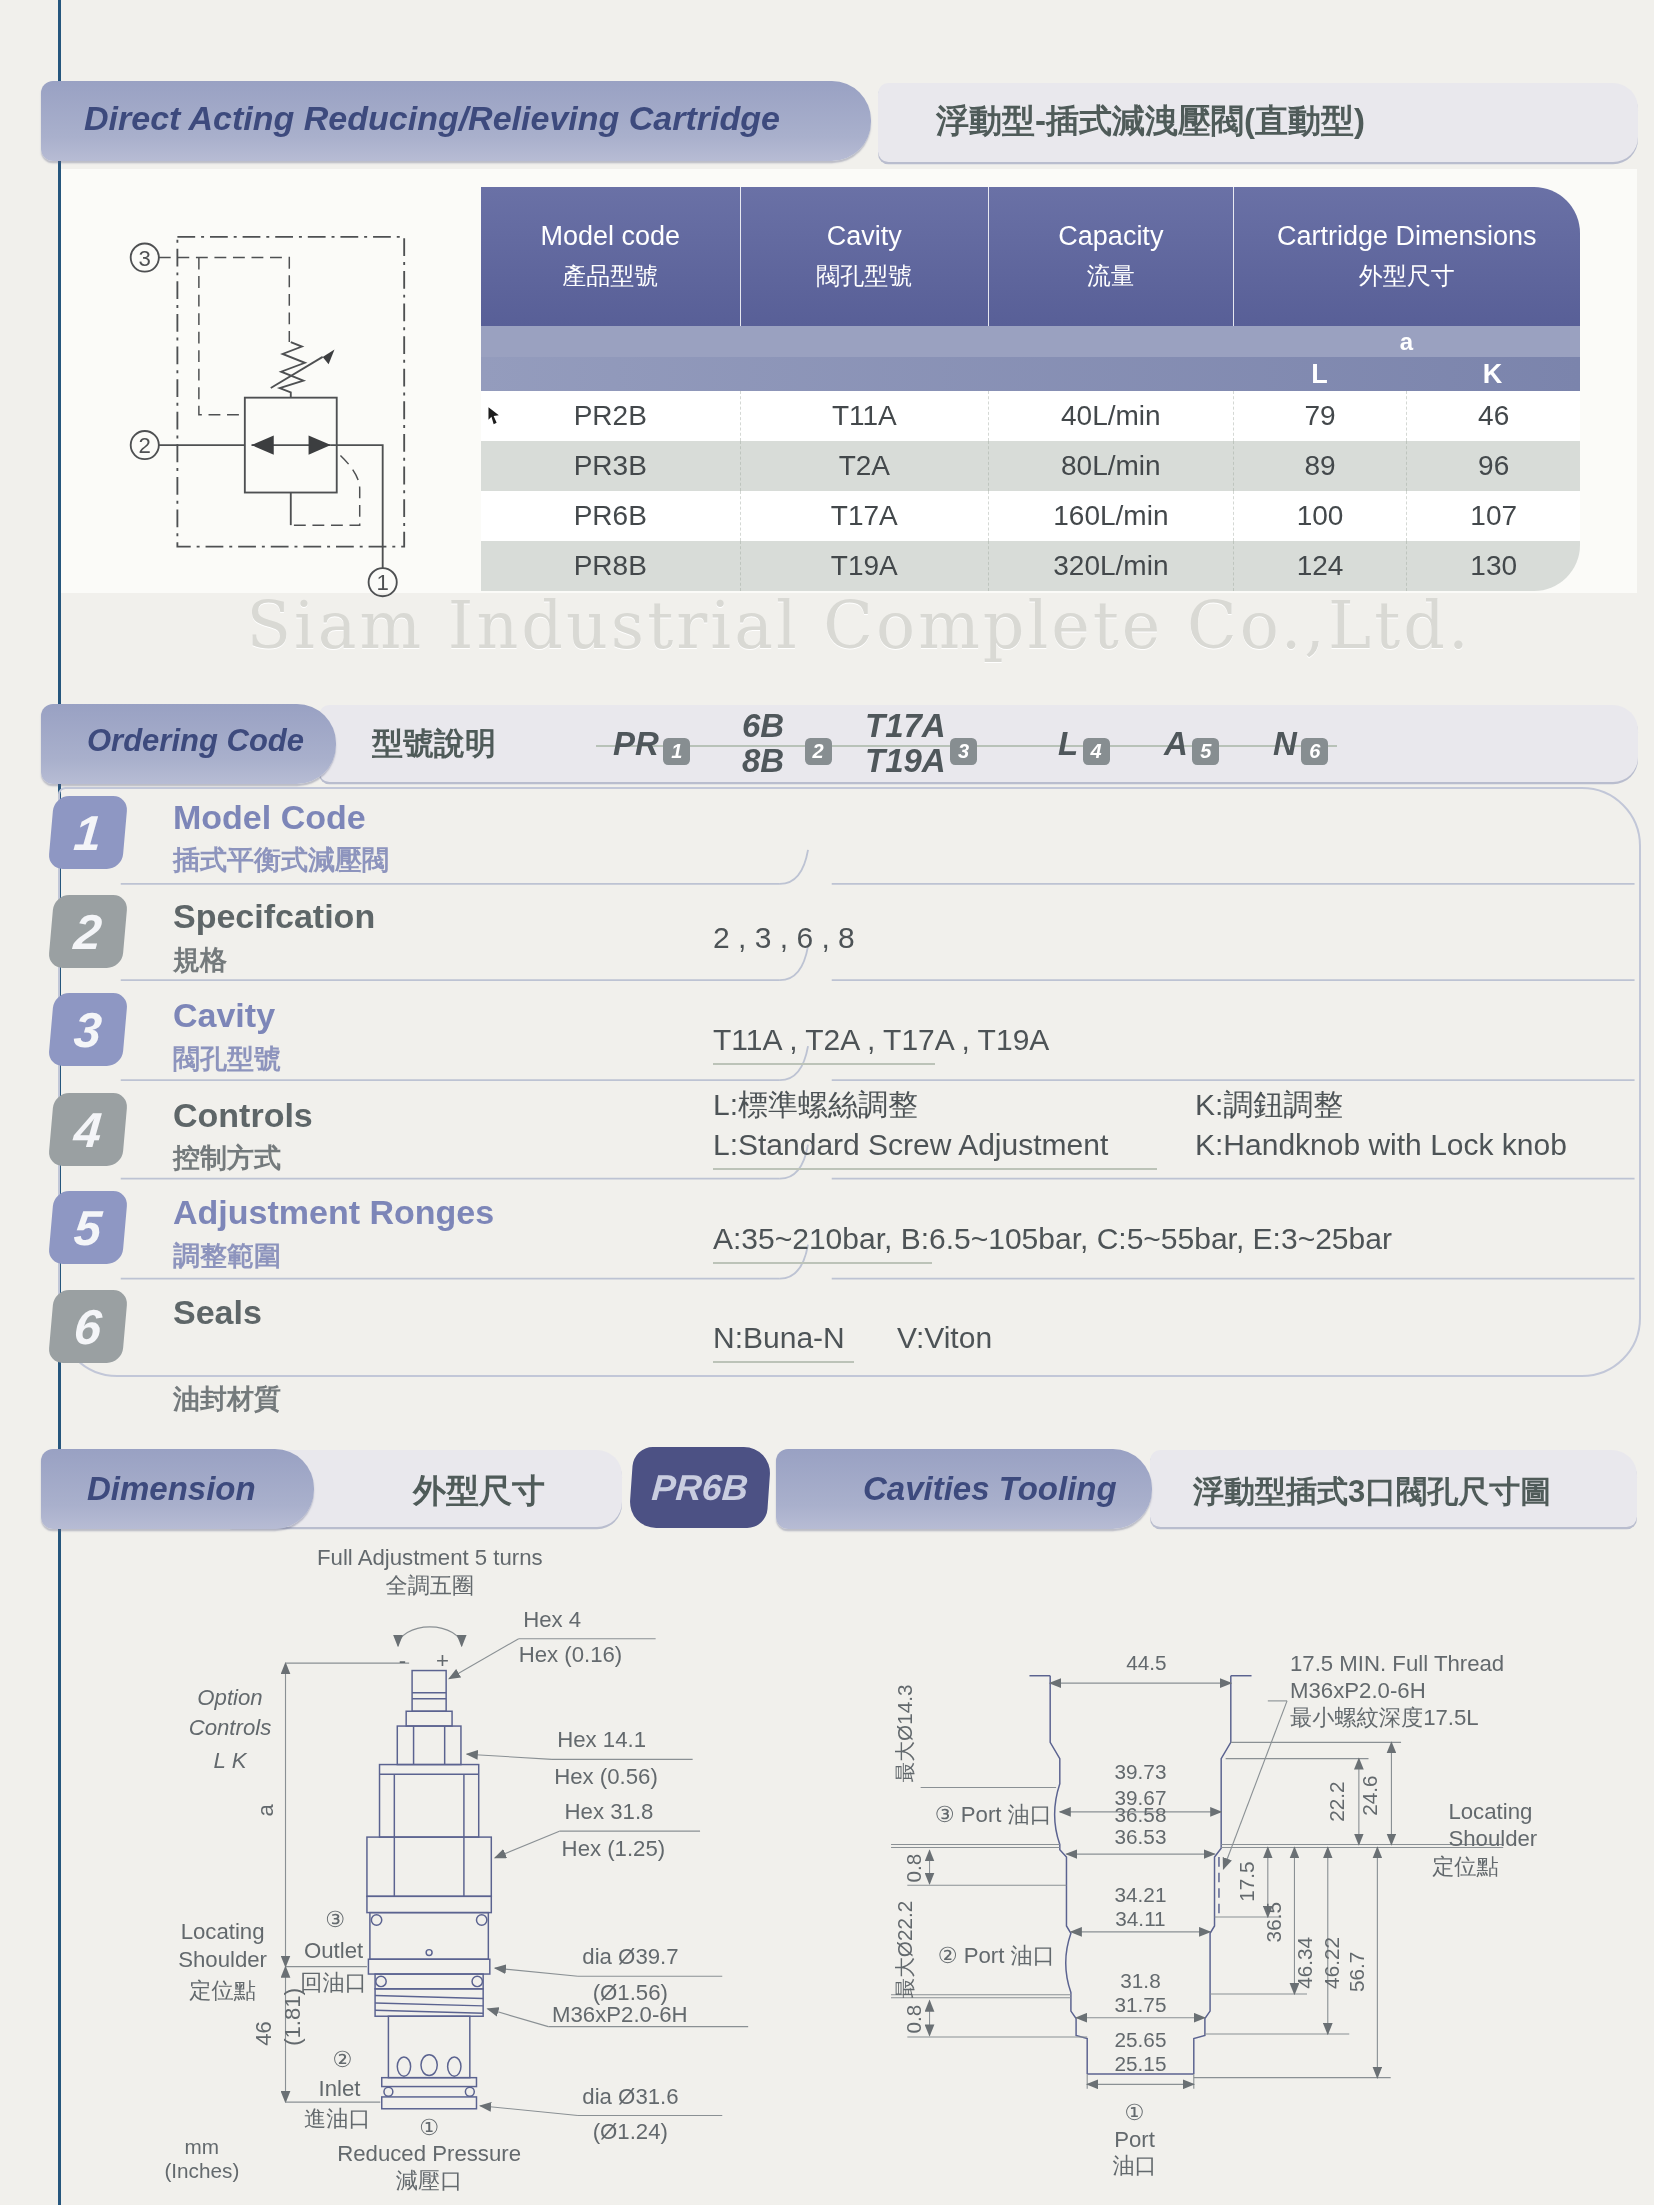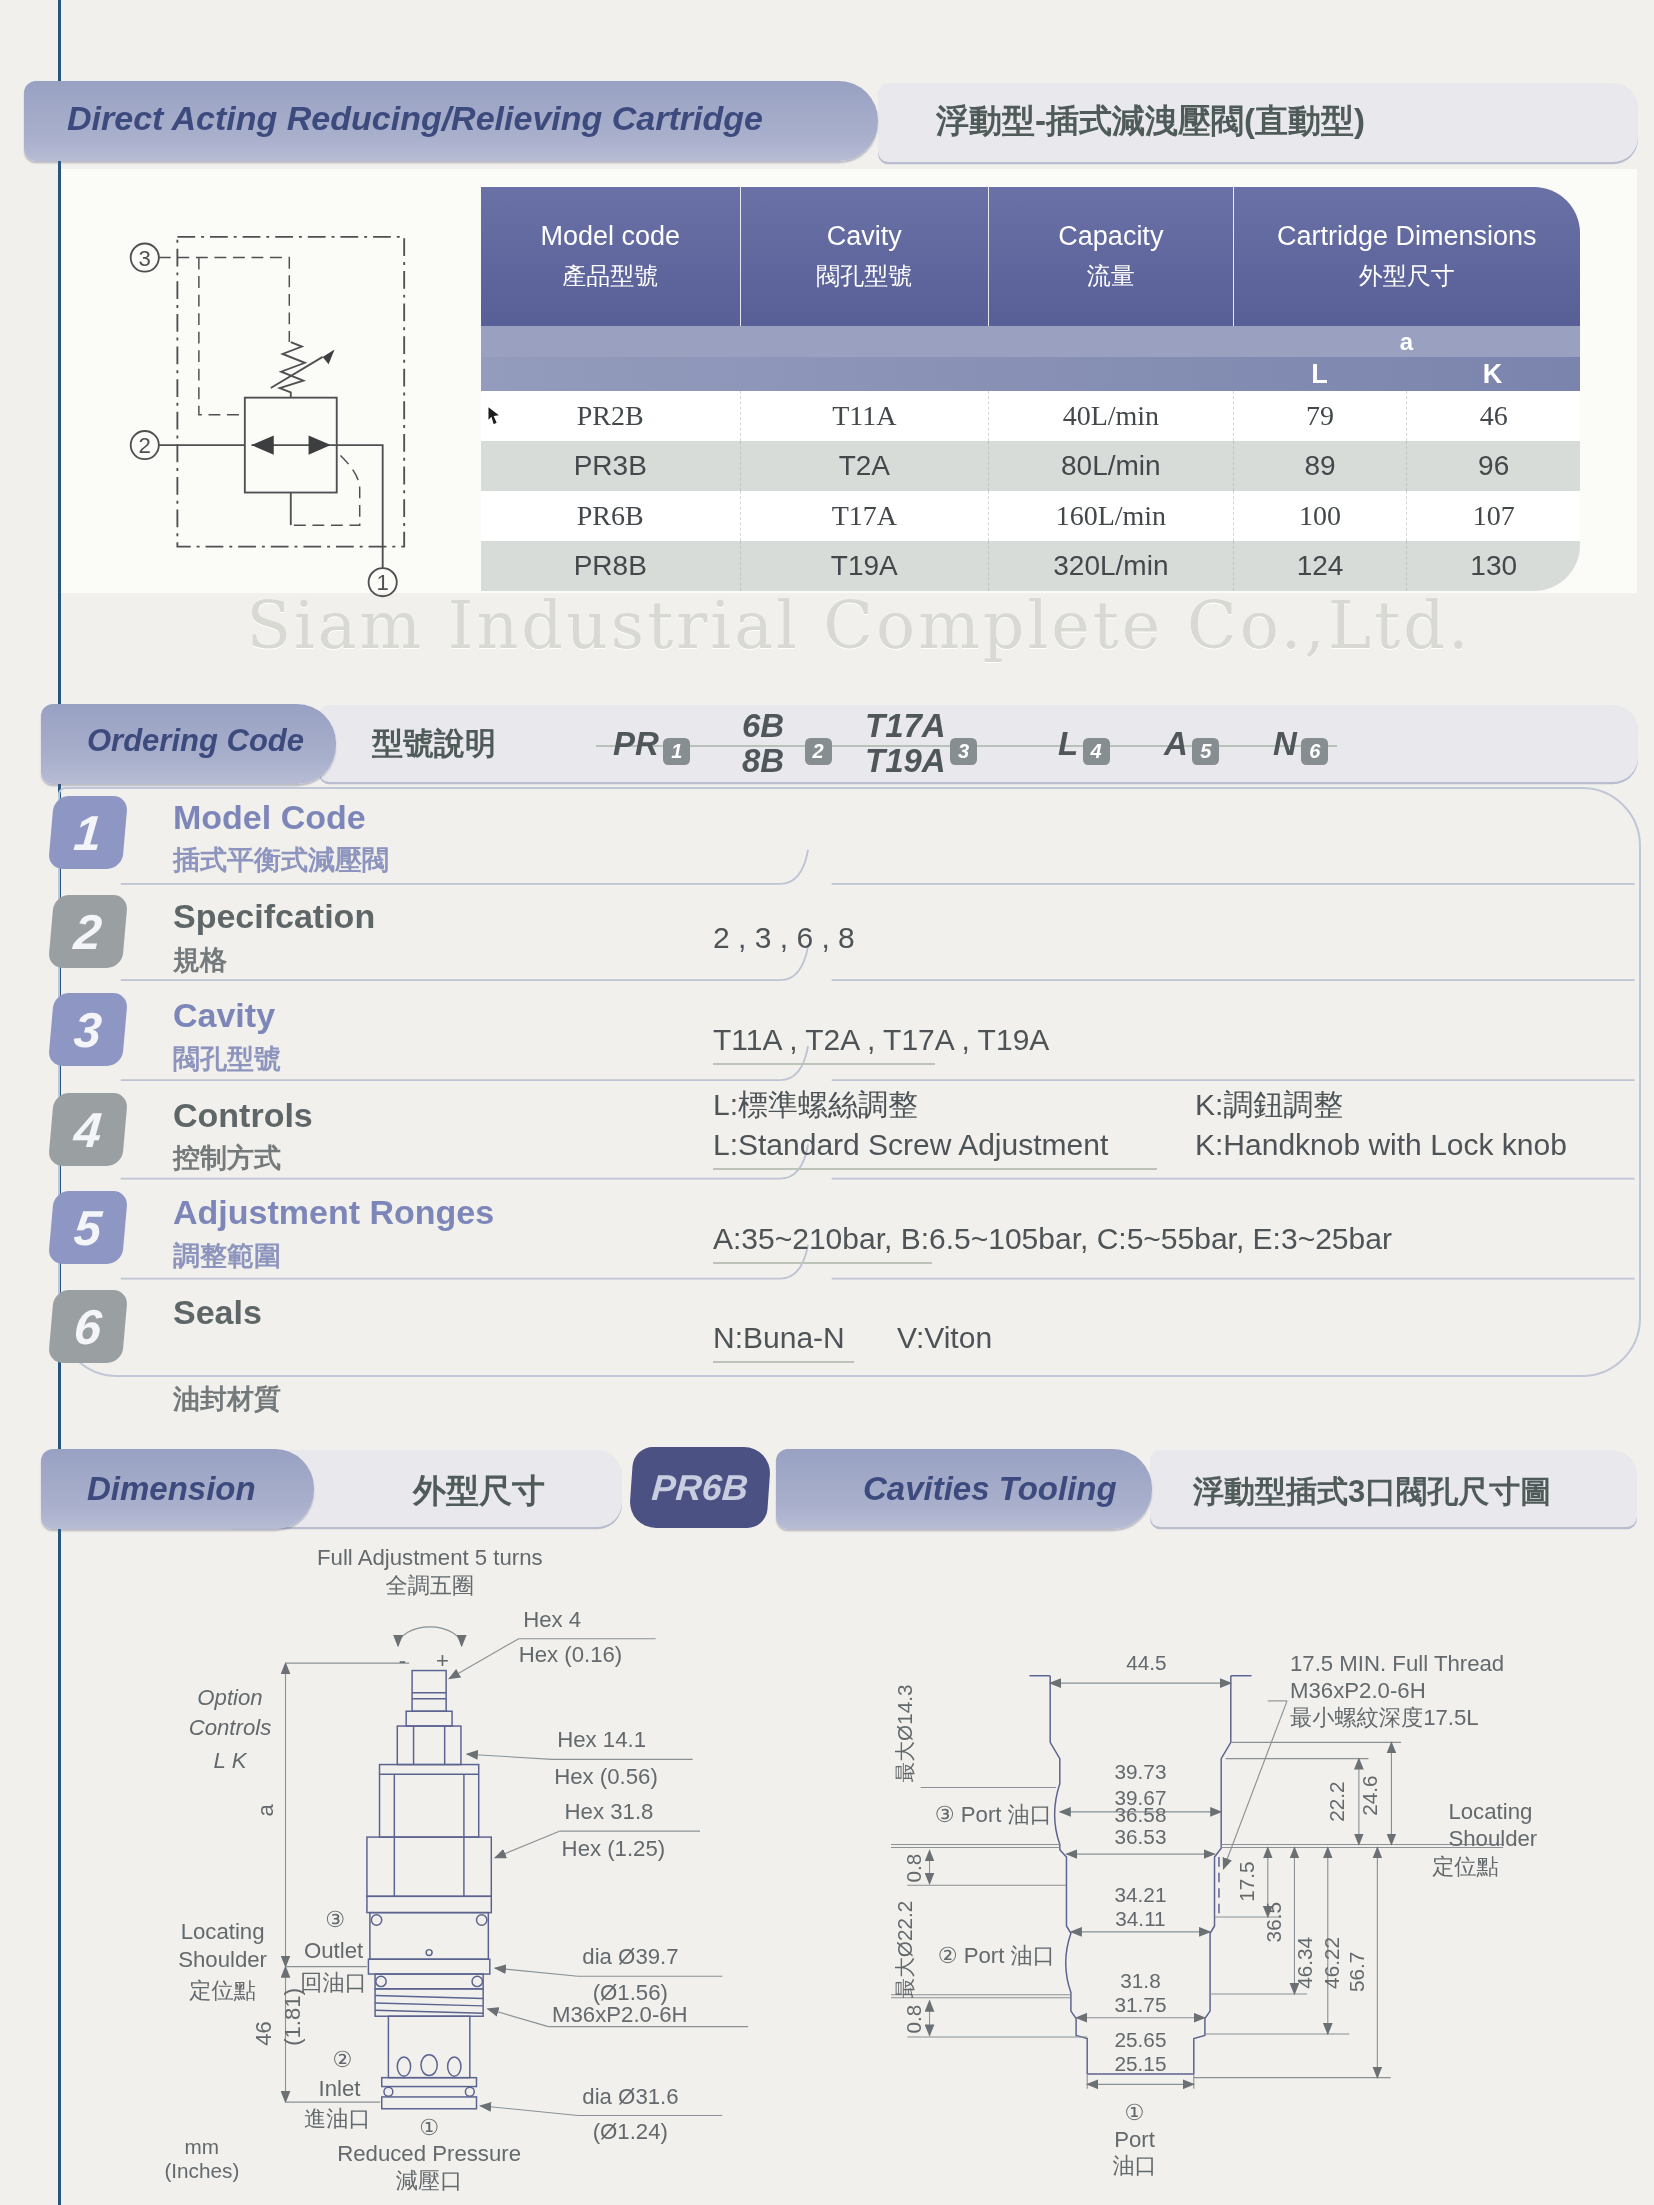--- a/index.html
+++ b/index.html
@@ -29,21 +29,21 @@
   .th:last-child{border-right:none;}
   .th .en{font-size:27px;}
   .th .zh{font-size:24px;}
   .suba{position:relative;height:31px;background:#9aa1c0;}
   .suba span{position:absolute;left:752px;width:347px;text-align:center;top:1.5px;
              color:#fff;font-weight:bold;font-size:24px;}
   .sublk{position:relative;height:34px;background:linear-gradient(90deg,#949cbd 0%,#7b84ac 100%);}
   .sublk .l{position:absolute;left:752px;width:173px;text-align:center;top:2.2px;color:#fff;font-weight:bold;font-size:27px;}
   .sublk .k{position:absolute;left:925px;width:173px;text-align:center;top:2.2px;color:#fff;font-weight:bold;font-size:27px;}
   .trow{display:flex;height:50px;}
-  .trow.w{background:#ffffff;font-family:Liberation Serif, serif;}
+  .trow.w{background:#ffffff;}
   .trow.g{background:#d8dcd8;}
   .td{display:flex;align-items:center;justify-content:center;font-size:28px;color:#43484b;}
   .td+.td{border-left:0.7px dashed rgba(160,168,160,.45);}
 
   .c1{width:259px;} .c2{width:248px;} .c3{width:244px;} .c4{width:347px;}
   .d1{width:259px;} .d2{width:248px;} .d3{width:244px;} .d4{width:173px;} .d5{width:173px;}
 
   
   .watermark{position:absolute;left:237px;top:588px;width:1244px;text-align:center;
              font-family:"DejaVu Serif",serif;font-size:65px;color:#d9d9d4;letter-spacing:3px;
@@ -93,21 +93,21 @@
 </head>
 <body>
 
 <div class="page">
 
   <div class="vline"></div>
 
   <div class="abs pill-light" style="left:878px;top:83px;width:760px;height:79px;">
     <div class="abs band-txt-zh" style="left:58px;top:16.3px;font-size:33px;">浮動型-插式減洩壓閥(直動型)</div>
   </div>
-  <div class="abs pill-grad" style="left:24px;top:81px;width:830px;height:80px;padding-left:24px;">
+  <div class="abs pill-grad" style="left:41px;top:81px;width:830px;height:80px;">
     <div class="abs band-txt-en" style="left:43px;top:18px;font-size:34px;">Direct Acting Reducing/Relieving Cartridge</div>
   </div>
 
   <div class="white-panel"></div>
 
   <svg class="abs" style="left:81px;top:222px;" width="341" height="378" viewBox="110 300 460 510">
 
     <rect class="schem-ln schem-dshdot" x="240" y="320" width="306" height="418"></rect>
 
     <path class="schem-ln schem-dsh" d="M215,348 H391 V462" style="stroke-width:2"></path>

